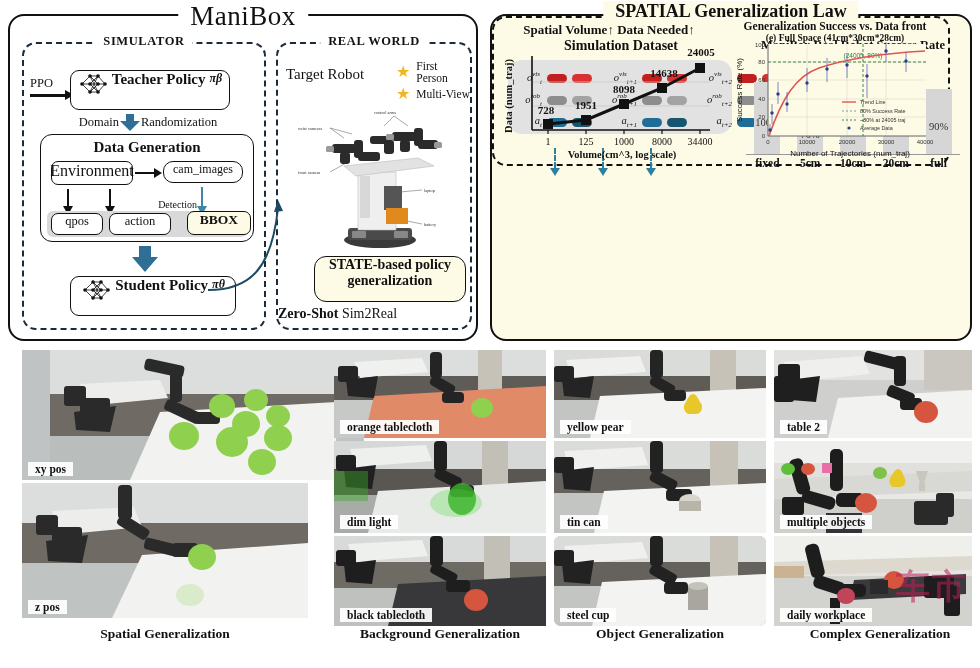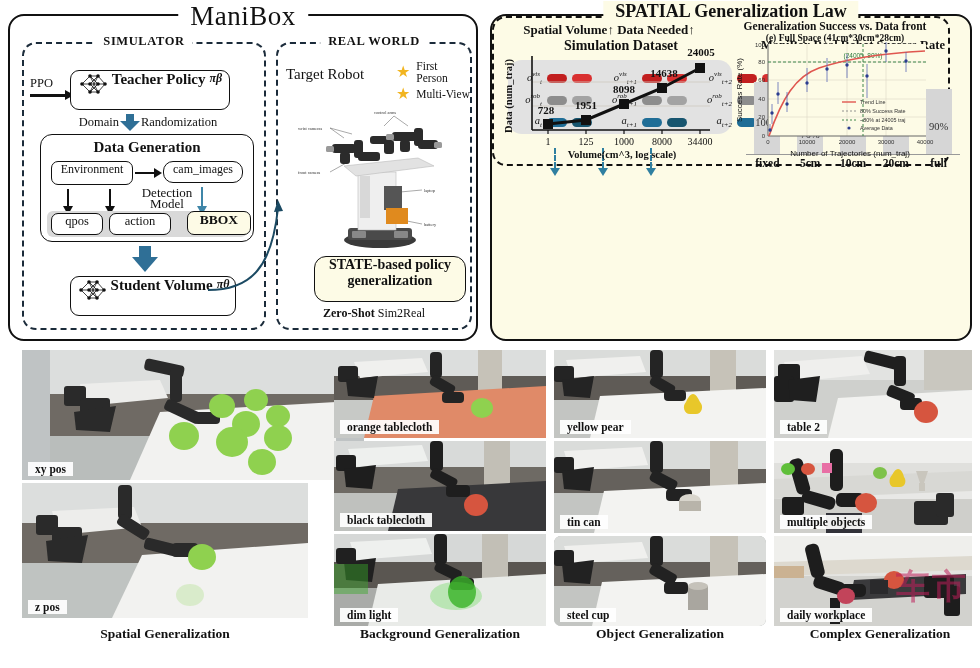--- a/index.html
+++ b/index.html
@@ -45,33 +45,33 @@
 
   #domain-rand{left:14px;top:70px;width:220px;font-size:12.5px;display:flex;align-items:center;justify-content:center;gap:1px;}
   .blue-arrow{display:inline-block;width:20px;height:17px;position:relative;}
   .blue-arrow i{position:absolute;left:6px;top:0;width:8px;height:8px;background:#2f6f96;display:block;}
   .blue-arrow:after{content:"";position:absolute;left:0;top:7px;border-left:10px solid transparent;
       border-right:10px solid transparent;border-top:10px solid #2f6f96;}
 
   #datagen-box{left:16px;top:90px;width:214px;height:108px;border:1.8px solid #111;border-radius:12px;background:#fff;box-sizing:border-box;}
   #datagen-title{position:absolute;left:0;right:0;top:4px;text-align:center;font-size:15px;font-weight:bold;}
 
-  #env-box{left:10px;top:26px;width:82px;height:24px;font-size:12px;border-radius:7px;}
+  #env-box{left:10px;top:26px;width:82px;height:24px;font-size:16px;border-radius:7px;}
   #cam-box{left:122px;top:26px;width:80px;height:22px;font-size:12px;border-radius:10px;}
   #env-cam-arrow{left:94px;top:37px;width:20px;height:2px;}
   #env-cam-arrow:after{content:"";position:absolute;right:-7px;top:-4px;border-left:8px solid #111;
       border-top:5px solid transparent;border-bottom:5px solid transparent;}
 
   .down-arrow{position:absolute;width:2.4px;background:#111;}
   .down-arrow:after{content:"";position:absolute;left:-4.3px;bottom:-8px;border-top:9px solid #111;
       border-left:5.5px solid transparent;border-right:5.5px solid transparent;}
   #da1{left:26px;top:54px;height:18px;}
   #da2{left:68px;top:54px;height:18px;}
 
-  #detect-label{left:96px;top:52px;width:60px;font-size:13px;line-height:11px;text-align:center;}
+  #detect-label{left:96px;top:64px;width:60px;font-size:10px;line-height:11px;text-align:right;}
   #detect-arrow{position:absolute;left:160px;top:52px;width:2.4px;height:20px;background:#3f86a8;}
   #detect-arrow:after{content:"";position:absolute;left:-4.3px;bottom:-8px;border-top:9px solid #3f86a8;
       border-left:5.5px solid transparent;border-right:5.5px solid transparent;}
 
   #gray-strip{left:6px;top:76px;width:200px;height:26px;background:#d9d9d9;border-radius:6px;}
   #gray-strip:before{content:"";position:absolute;left:3px;top:3px;width:200px;height:26px;background:#e5e5e5;
      border-radius:6px;z-index:-1;}
   #qpos-box{left:10px;top:78px;width:52px;height:22px;font-size:12.5px;border-radius:7px;}
   #action-box{left:68px;top:78px;width:62px;height:22px;font-size:12.5px;border-radius:7px;}
   #bbox-box{left:146px;top:76px;width:64px;height:24px;font-size:13.5px;font-weight:bold;background:#fdfbe6;border-radius:7px;}
@@ -82,21 +82,21 @@
       border-right:13px solid transparent;border-top:15px solid #2f6f96;}
 
   
   #target-robot-label{left:8px;top:22px;font-size:15px;}
   #star-list{left:118px;top:16px;}
   .star-row{display:flex;align-items:center;gap:6px;font-size:11.5px;margin-bottom:3px;}
   .star{color:#f2b520;font-size:16px;line-height:14px;}
   #robot-img{left:18px;top:56px;width:168px;height:150px;}
   #state-box{left:20px;top:212px;width:152px;height:46px;border:1.8px solid #111;border-radius:12px;
      background:#fdfbe6;font-size:14px;font-weight:bold;line-height:16px;box-sizing:border-box;}
-  #zero-shot{left:0;right:0;top:262px;text-align:center;font-size:12px;}
+  #zero-shot{left:0;right:0;top:262px;font-size:14px;}
   #zero-shot b{font-weight:bold;}
   #curve-arrow{position:absolute;left:196px;top:170px;width:90px;height:112px;pointer-events:none;}
 
   
   #sim-dataset-title{left:14px;top:22px;width:230px;text-align:center;font-size:14px;font-weight:bold;}
   #bar-title{left:250px;top:22px;width:222px;text-align:center;font-size:12.5px;font-weight:bold;}
 
   #token-card{left:16px;top:44px;width:224px;height:74px;background:#e2e2e2;border-radius:14px;}
   #token-card:before{content:"";position:absolute;left:5px;top:6px;width:224px;height:74px;background:#ececec;
      border-radius:14px;z-index:-1;}
@@ -250,21 +250,21 @@
             <circle cx="4" cy="13" r="1.8"></circle>
               <circle cx="12" cy="5" r="1.8"></circle>
               <circle cx="12" cy="13" r="1.8"></circle>
             <circle cx="12" cy="21" r="1.8"></circle>
               <circle cx="20" cy="5" r="1.8"></circle>
               <circle cx="20" cy="13" r="1.8"></circle>
             <circle cx="20" cy="21" r="1.8"></circle>
               <circle cx="27" cy="13" r="1.8"></circle>
           </g>
         </svg>
-        <span>Student Volume</span>
+        <span>Student Policy</span>
         <i style="font-size:12px;">πθ</i>
       </div>
     </div>
 
     <div class="dash" id="real-box">
       <div class="dash-title">REAL WORLD</div>
 
       <div class="abs" id="target-robot-label">Target Robot</div>
 
       <div class="abs" id="star-list">
@@ -639,59 +639,59 @@
             <rect x="4" y="16" width="20" height="16" rx="3"></rect>
             <polygon points="12,30 44,26 40,48 14,46"></polygon>
             <rect x="96" y="2" width="12" height="26" rx="4"></rect>
             <rect x="100" y="24" width="26" height="11" rx="4" transform="rotate(30 100 24)"></rect>
             <rect x="108" y="42" width="22" height="11" rx="4"></rect>
           </g>
           <ellipse cx="148" cy="58" rx="11" ry="10" fill="#8fd14f"></ellipse>
         </svg>
         <div class="cap">orange tablecloth</div>
       </div>
+      <div class="photo" style="width:212px;height:92px;margin-top:3px;">
+        <svg viewBox="0 0 212 92" style="width:100%;height:100%;display:block;">
+          <rect width="212" height="92" fill="#a9aba8"></rect>
+          <rect y="0" width="212" height="28" fill="#d6d8d7"></rect>
+          <rect y="28" width="212" height="26" fill="#5a5651"></rect>
+          <polygon points="16,8 92,4 98,20 22,26" fill="#eef0ee"></polygon>
+          <rect x="148" y="0" width="26" height="58" fill="#c2bfb6"></rect>
+          <polygon points="44,50 212,40 212,92 34,92" fill="#e9ebe8"></polygon>
+          <g fill="#202020">
+            <rect x="2" y="14" width="20" height="16" rx="3"></rect>
+            <polygon points="10,28 42,24 38,48 12,46"></polygon>
+            <rect x="100" y="0" width="13" height="30" rx="4"></rect>
+            <rect x="104" y="26" width="28" height="11" rx="4" transform="rotate(26 104 26)"></rect>
+            <rect x="116" y="44" width="24" height="12" rx="4"></rect>
+          </g>
+          <ellipse cx="128" cy="58" rx="14" ry="16" fill="#3aa82a" opacity="0.85"></ellipse>
+          <ellipse cx="122" cy="62" rx="26" ry="14" fill="#4fd63a" opacity="0.3"></ellipse>
+          <rect x="0" y="30" width="34" height="30" fill="#3aa82a" opacity="0.45"></rect>
+        </svg>
+        <div class="cap">dim light</div>
+      </div>
       <div class="photo" style="width:212px;height:90px;margin-top:3px;">
         <svg viewBox="0 0 212 90" style="width:100%;height:100%;display:block;">
           <rect width="212" height="90" fill="#bfc1be"></rect>
           <rect y="0" width="212" height="26" fill="#d8dad9"></rect>
           <rect y="26" width="212" height="26" fill="#6e6a64"></rect>
           <polygon points="14,8 88,4 94,20 20,26" fill="#eef0ee"></polygon>
           <rect x="150" y="0" width="26" height="56" fill="#c2bfb6"></rect>
           <polygon points="64,48 212,40 212,90 54,90" fill="#38383a"></polygon>
           <g fill="#1e1e1e">
             <rect x="2" y="14" width="20" height="16" rx="3"></rect>
             <polygon points="10,28 42,24 38,48 12,46"></polygon>
             <rect x="96" y="0" width="13" height="30" rx="4"></rect>
             <rect x="100" y="26" width="28" height="11" rx="4" transform="rotate(28 100 26)"></rect>
             <rect x="112" y="44" width="24" height="12" rx="4"></rect>
           </g>
           <ellipse cx="142" cy="64" rx="12" ry="11" fill="#d6553f"></ellipse>
         </svg>
         <div class="cap">black tablecloth</div>
-      </div>
-      <div class="photo" style="width:212px;height:92px;margin-top:3px;">
-        <svg viewBox="0 0 212 92" style="width:100%;height:100%;display:block;">
-          <rect width="212" height="92" fill="#a9aba8"></rect>
-          <rect y="0" width="212" height="28" fill="#d6d8d7"></rect>
-          <rect y="28" width="212" height="26" fill="#5a5651"></rect>
-          <polygon points="16,8 92,4 98,20 22,26" fill="#eef0ee"></polygon>
-          <rect x="148" y="0" width="26" height="58" fill="#c2bfb6"></rect>
-          <polygon points="44,50 212,40 212,92 34,92" fill="#e9ebe8"></polygon>
-          <g fill="#202020">
-            <rect x="2" y="14" width="20" height="16" rx="3"></rect>
-            <polygon points="10,28 42,24 38,48 12,46"></polygon>
-            <rect x="100" y="0" width="13" height="30" rx="4"></rect>
-            <rect x="104" y="26" width="28" height="11" rx="4" transform="rotate(26 104 26)"></rect>
-            <rect x="116" y="44" width="24" height="12" rx="4"></rect>
-          </g>
-          <ellipse cx="128" cy="58" rx="14" ry="16" fill="#3aa82a" opacity="0.85"></ellipse>
-          <ellipse cx="122" cy="62" rx="26" ry="14" fill="#4fd63a" opacity="0.3"></ellipse>
-          <rect x="0" y="30" width="34" height="30" fill="#3aa82a" opacity="0.45"></rect>
-        </svg>
-        <div class="cap">dim light</div>
       </div>
       <div class="colcap" style="top:276px;">Background Generalization</div>
     </div>
 
     <div class="col" style="left:546px;width:212px;">
       <div class="photo" style="width:212px;height:88px;">
         <svg viewBox="0 0 212 88" style="width:100%;height:100%;display:block;">
           <rect width="212" height="88" fill="#c3c5c2"></rect>
           <rect y="0" width="212" height="26" fill="#dadcda"></rect>
           <rect y="26" width="212" height="24" fill="#5f5b56"></rect>

